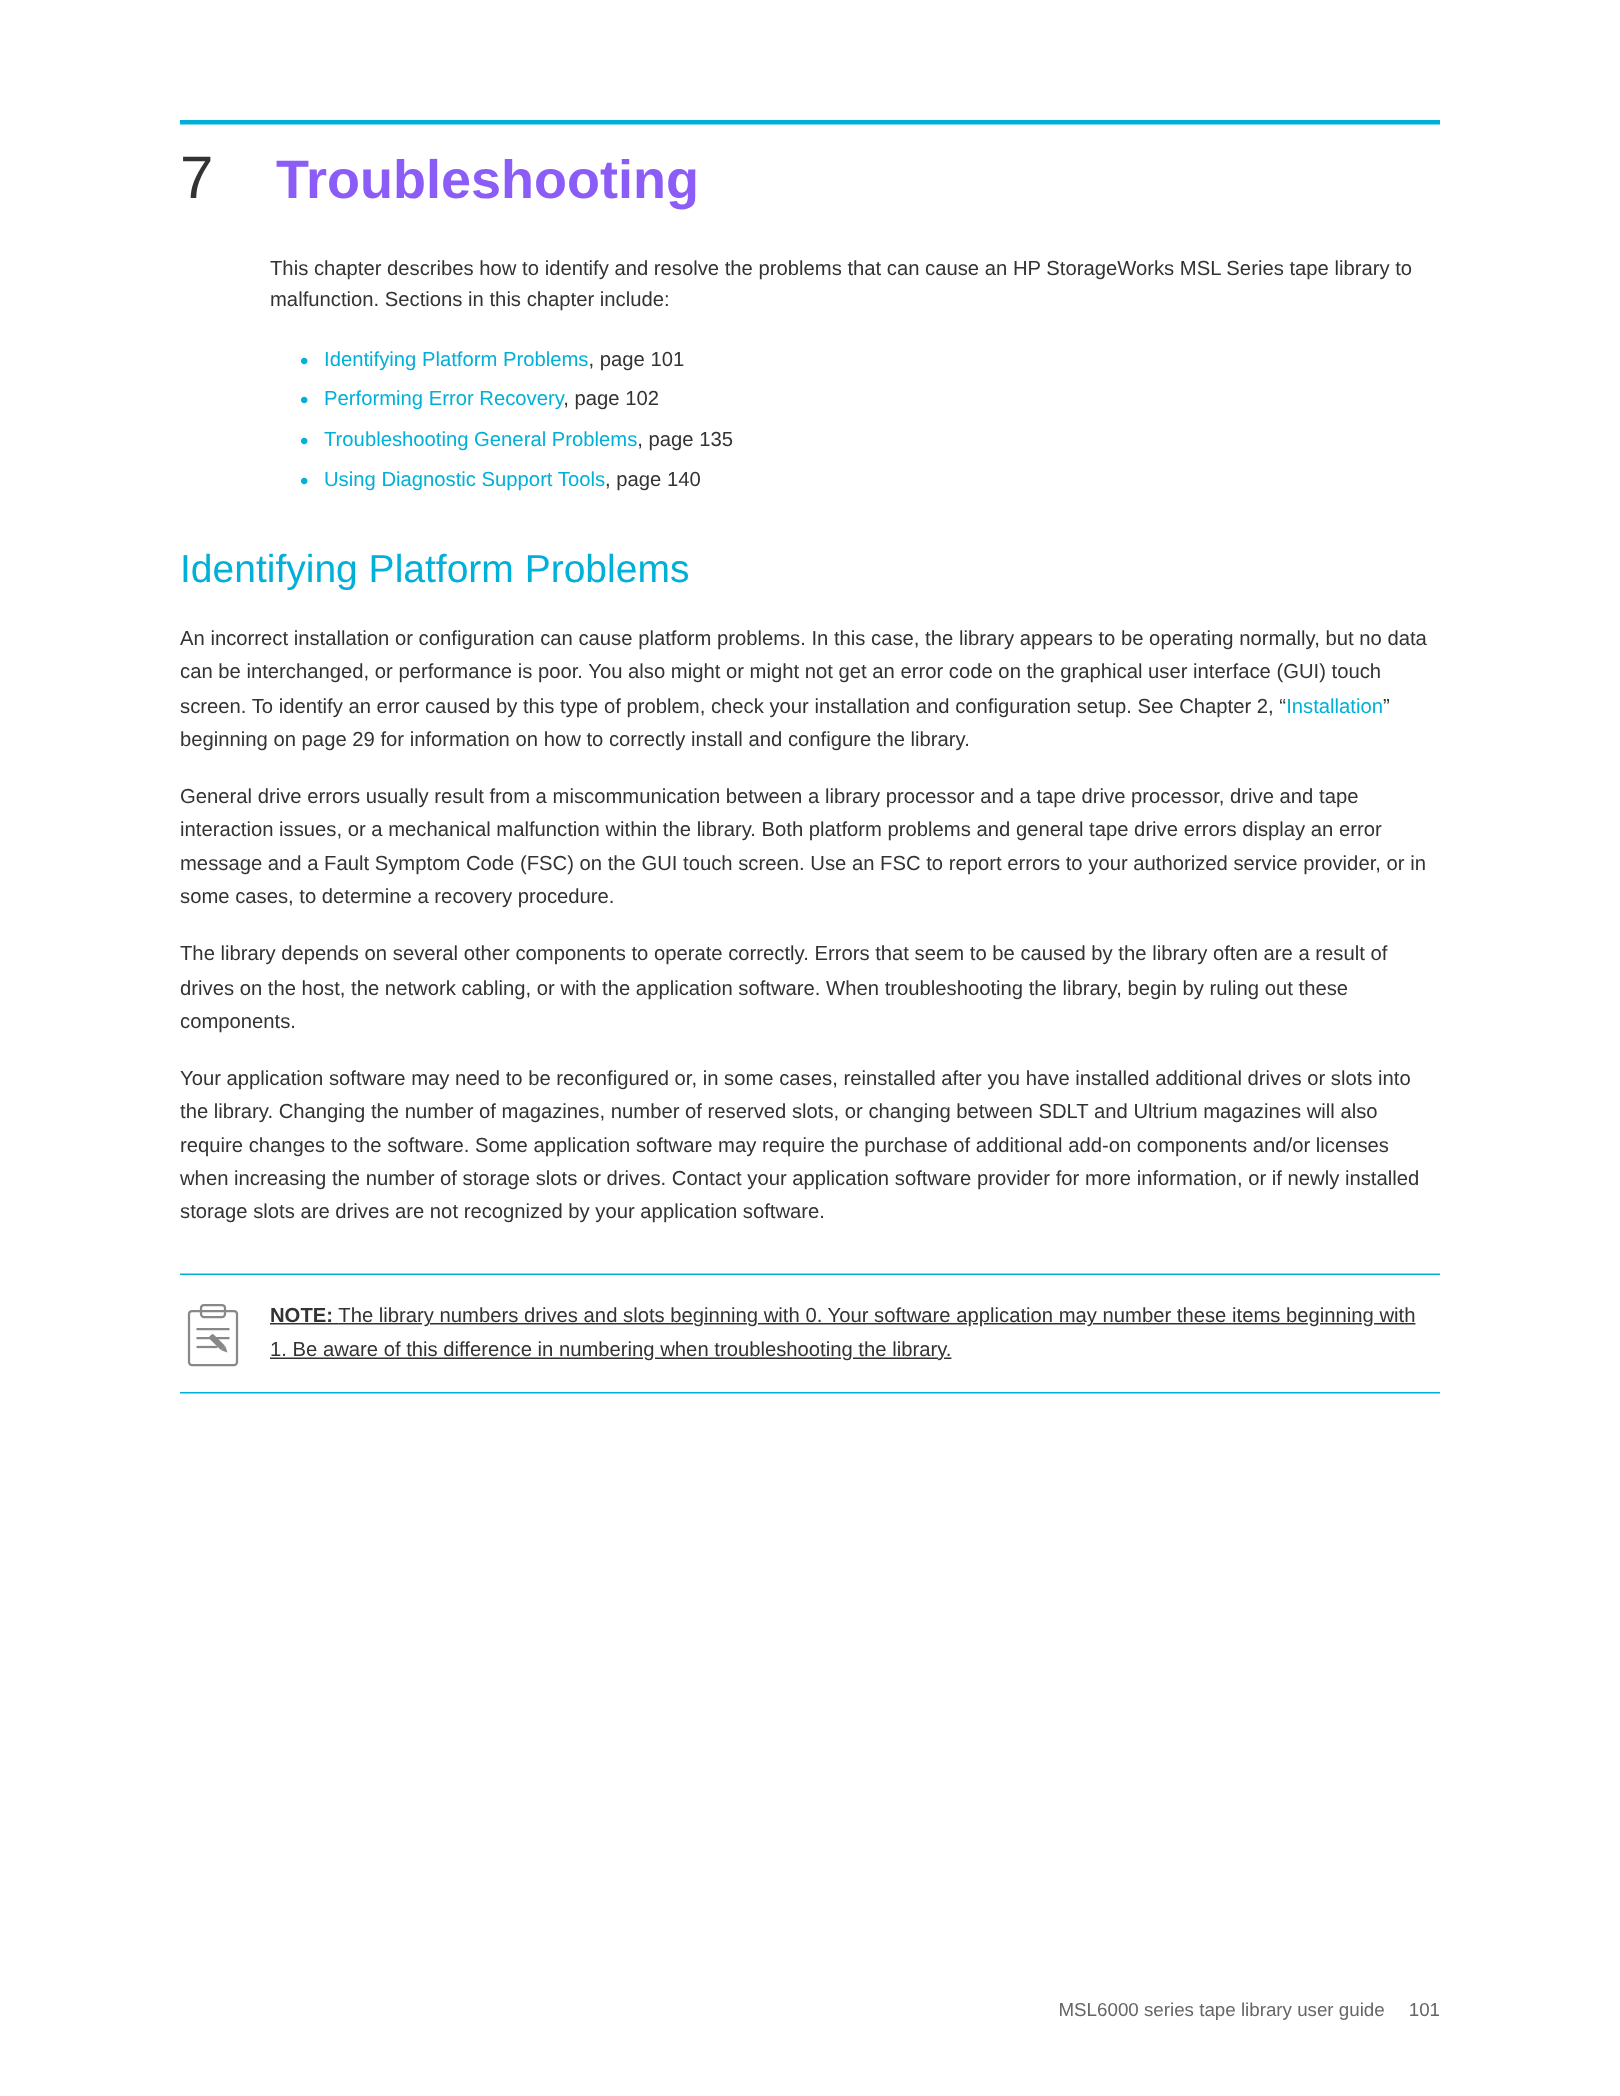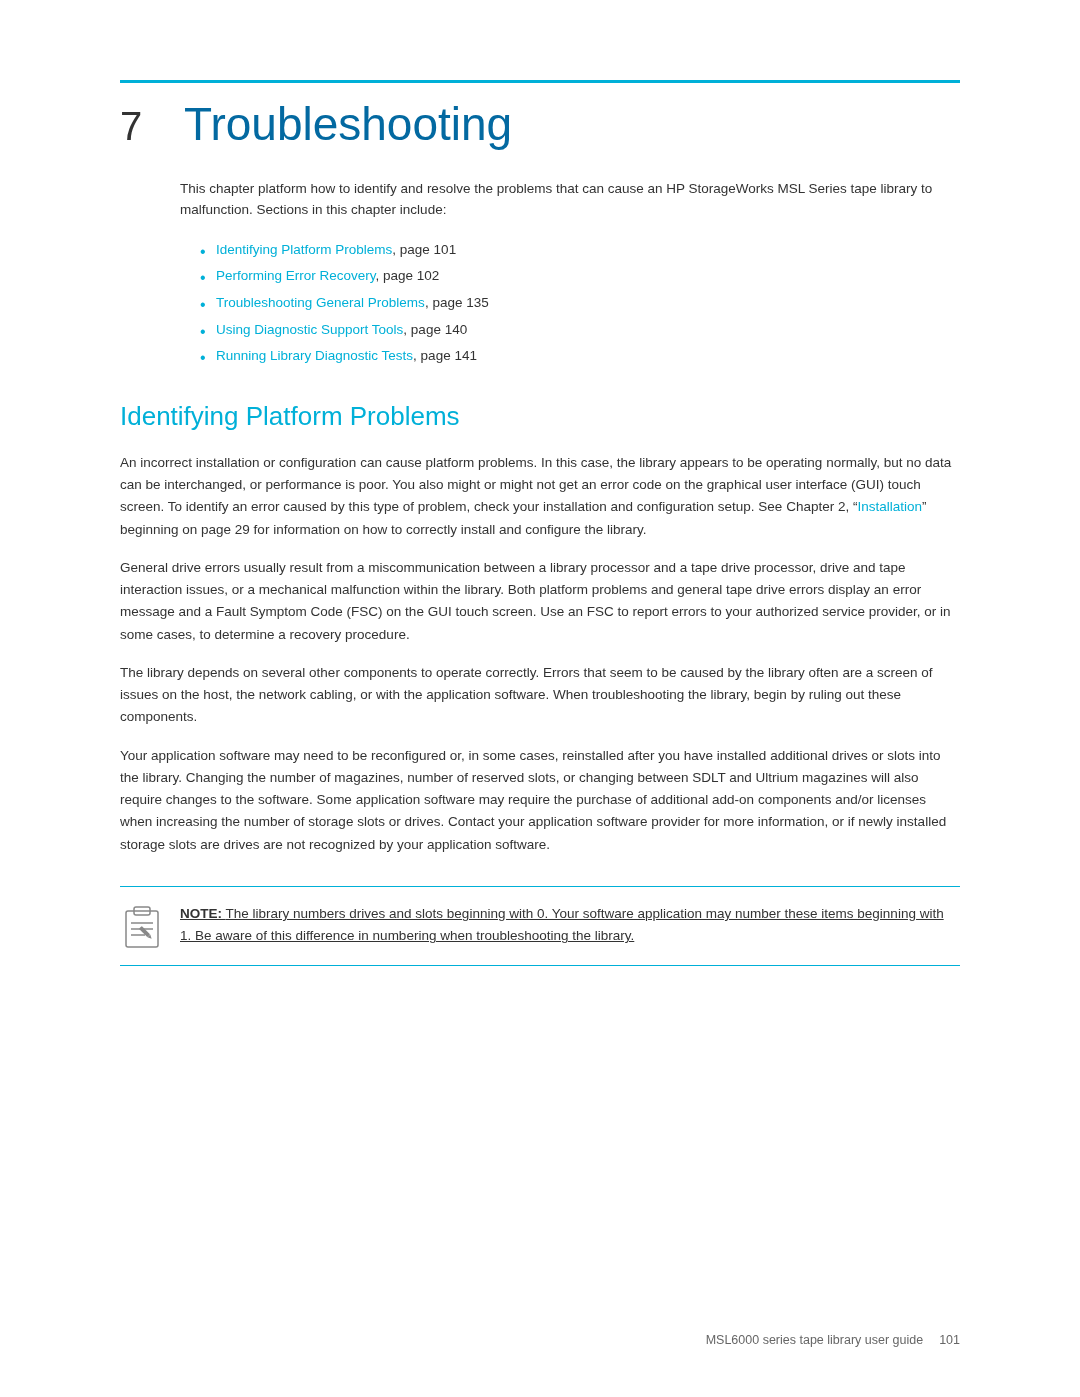--- a/index.html
+++ b/index.html
@@ -36,23 +36,23 @@
 
     .chapter-number {
       font-size: 40px;
       font-weight: normal;
       color: #333333;
       line-height: 1;
       min-width: 40px;
     }
 
     .chapter-title {
-      font-size: 46px;
-      font-weight: normal;
-      color: #0369a1;
+      font-size: 36px;
+      font-weight: bold;
+      color: #8b5cf6;
       line-height: 1.1;
     }
 
     .intro-text {
       margin-left: 60px;
       margin-bottom: 18px;
       line-height: 1.6;
       color: #333333;
       font-size: 13.5px;
     }
@@ -156,52 +156,48 @@
 </head>
 <body>
 
 <div class="page-container">
 
   <div class="chapter-header">
     <span class="chapter-number">7</span>
     <h1 class="chapter-title">Troubleshooting</h1>
   </div>
 
-  <p class="intro-text">This chapter platform how to identify and resolve the problems that can cause an HP StorageWorks MSL Series tape library to malfunction. Sections in this chapter include:</p>
+  <p class="intro-text">This chapter describes how to identify and resolve the problems that can cause an HP StorageWorks MSL Series tape library to malfunction. Sections in this chapter include:</p>
 
   <ul class="bullet-list">
     <li>
       <a href="#">
         <span>Identifying Platform Problems</span></a><span>, page 101</span>
     </li>
     <li>
       <a href="#">
         <span>Performing Error Recovery</span></a><span>, page 102</span>
     </li>
     <li>
       <a href="#">
         <span>Troubleshooting General Problems</span></a><span>, page 135</span>
     </li>
     <li>
       <a href="#">
         <span>Using Diagnostic Support Tools</span></a><span>, page 140</span>
     </li>
-    <li>
-      <a href="#">
-        <span>Running Library Diagnostic Tests</span></a><span>, page 141</span>
-    </li>
   </ul>
 
   <h2 class="section-heading">Identifying Platform Problems</h2>
 
   <p class="body-paragraph">An incorrect installation or configuration can cause platform problems. In this case, the library appears to be operating normally, but no data can be interchanged, or performance is poor. You also might or might not get an error code on the graphical user interface (GUI) touch screen. To identify an error caused by this type of problem, check your installation and configuration setup. See Chapter 2, “<a href="#" style="color:#00b0d8; text-decoration:none;">Installation</a>” beginning on page 29 for information on how to correctly install and configure the library.</p>
 
   <p class="body-paragraph">General drive errors usually result from a miscommunication between a library processor and a tape drive processor, drive and tape interaction issues, or a mechanical malfunction within the library. Both platform problems and general tape drive errors display an error message and a Fault Symptom Code (FSC) on the GUI touch screen. Use an FSC to report errors to your authorized service provider, or in some cases, to determine a recovery procedure.</p>
 
-  <p class="body-paragraph">The library depends on several other components to operate correctly. Errors that seem to be caused by the library often are a screen of issues on the host, the network cabling, or with the application software. When troubleshooting the library, begin by ruling out these components.</p>
+  <p class="body-paragraph">The library depends on several other components to operate correctly. Errors that seem to be caused by the library often are a result of drives on the host, the network cabling, or with the application software. When troubleshooting the library, begin by ruling out these components.</p>
 
   <p class="body-paragraph">Your application software may need to be reconfigured or, in some cases, reinstalled after you have installed additional drives or slots into the library. Changing the number of magazines, number of reserved slots, or changing between SDLT and Ultrium magazines will also require changes to the software. Some application software may require the purchase of additional add-on components and/or licenses when increasing the number of storage slots or drives. Contact your application software provider for more information, or if newly installed storage slots are drives are not recognized by your application software.</p>
 
   <div class="note-box">
     <div class="note-icon">
       <svg viewBox="0 0 44 44" xmlns="http://www.w3.org/2000/svg">
 
         <rect x="6" y="6" width="32" height="36" rx="2" ry="2" fill="none" stroke="#888" stroke-width="1.5"></rect>
         <rect x="14" y="2" width="16" height="8" rx="2" ry="2" fill="none" stroke="#888" stroke-width="1.5"></rect>
         <line x1="11" y1="18" x2="33" y2="18" stroke="#888" stroke-width="1.5"></line>

